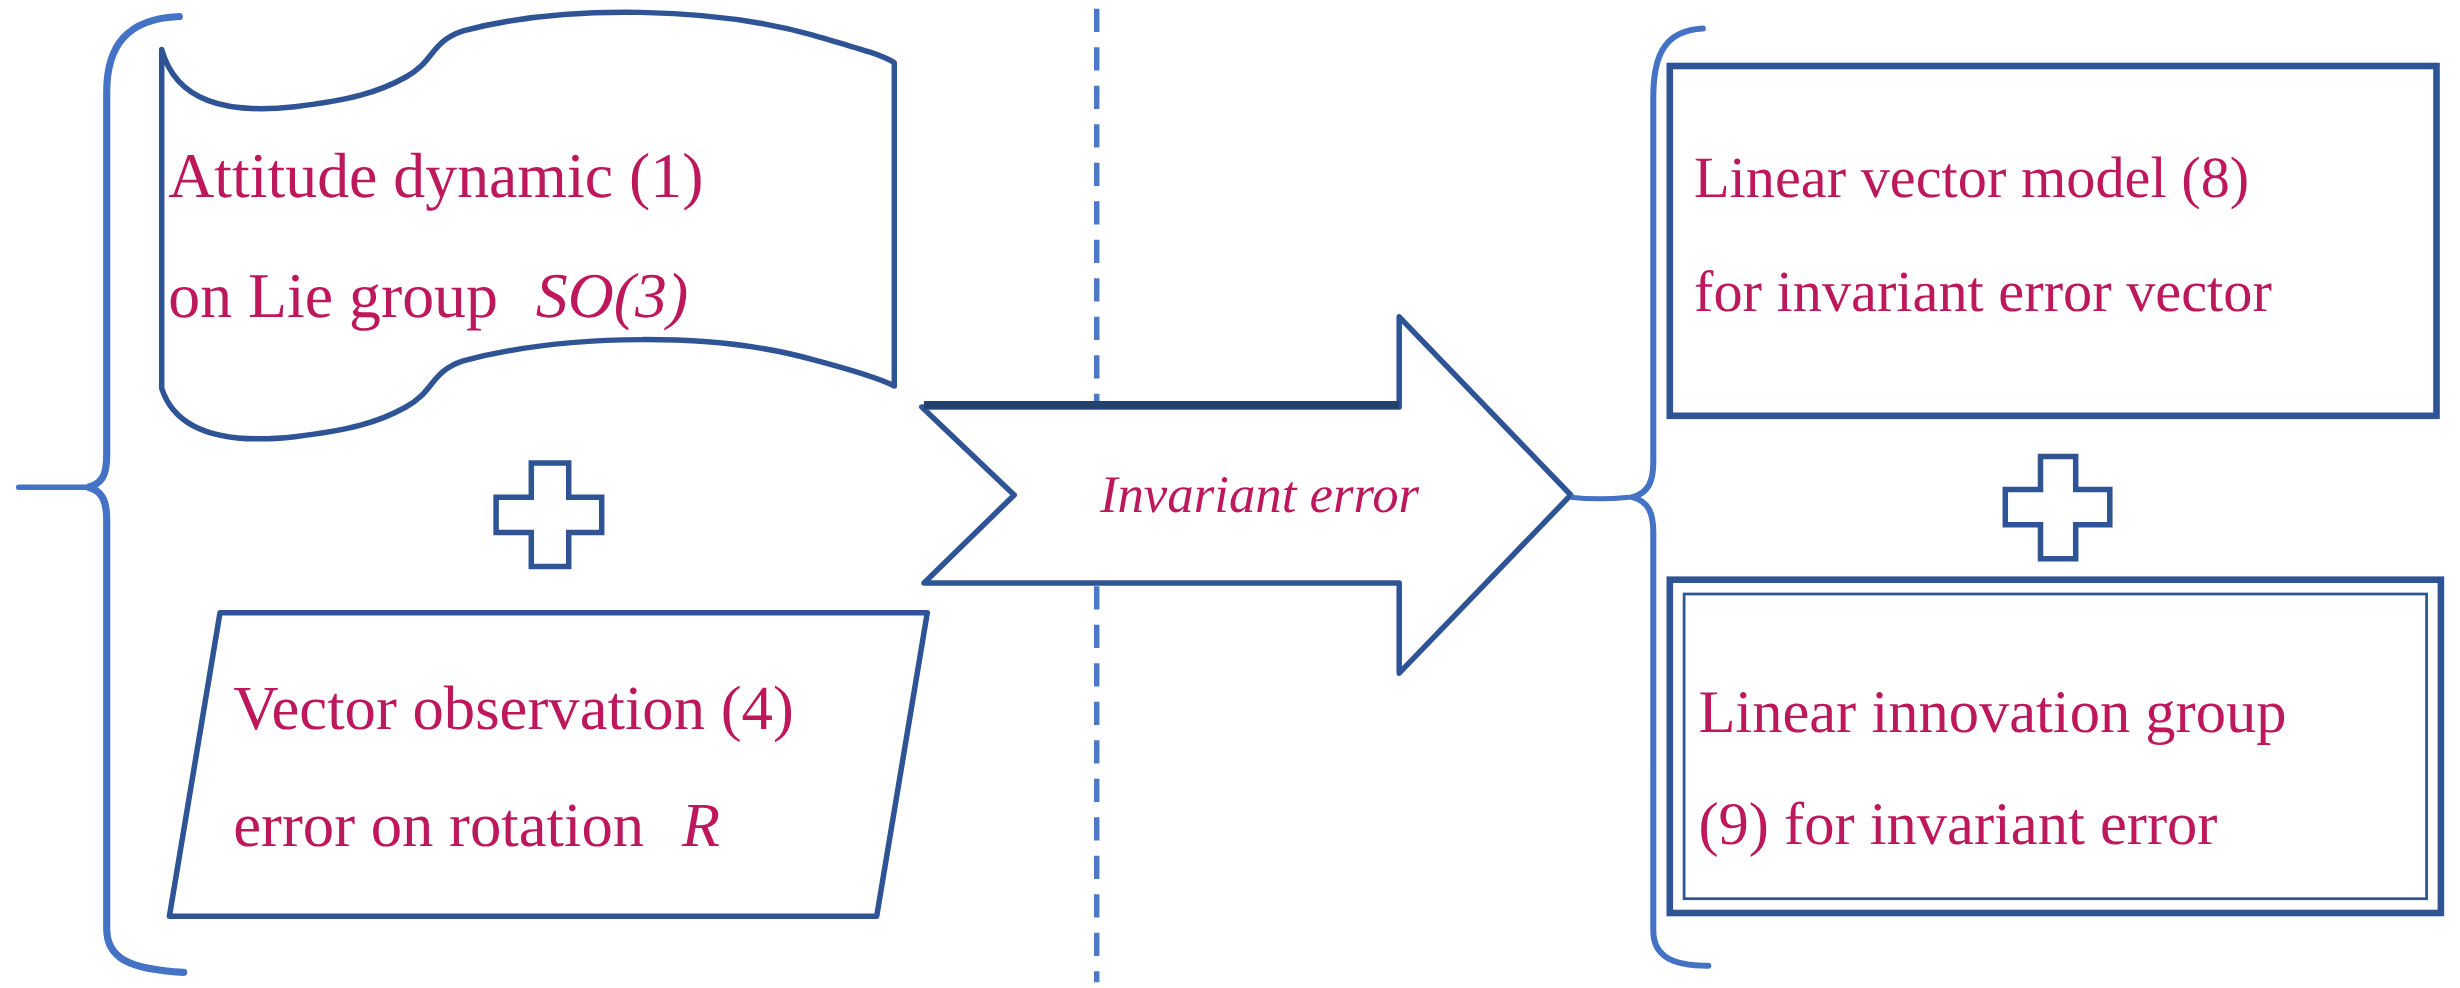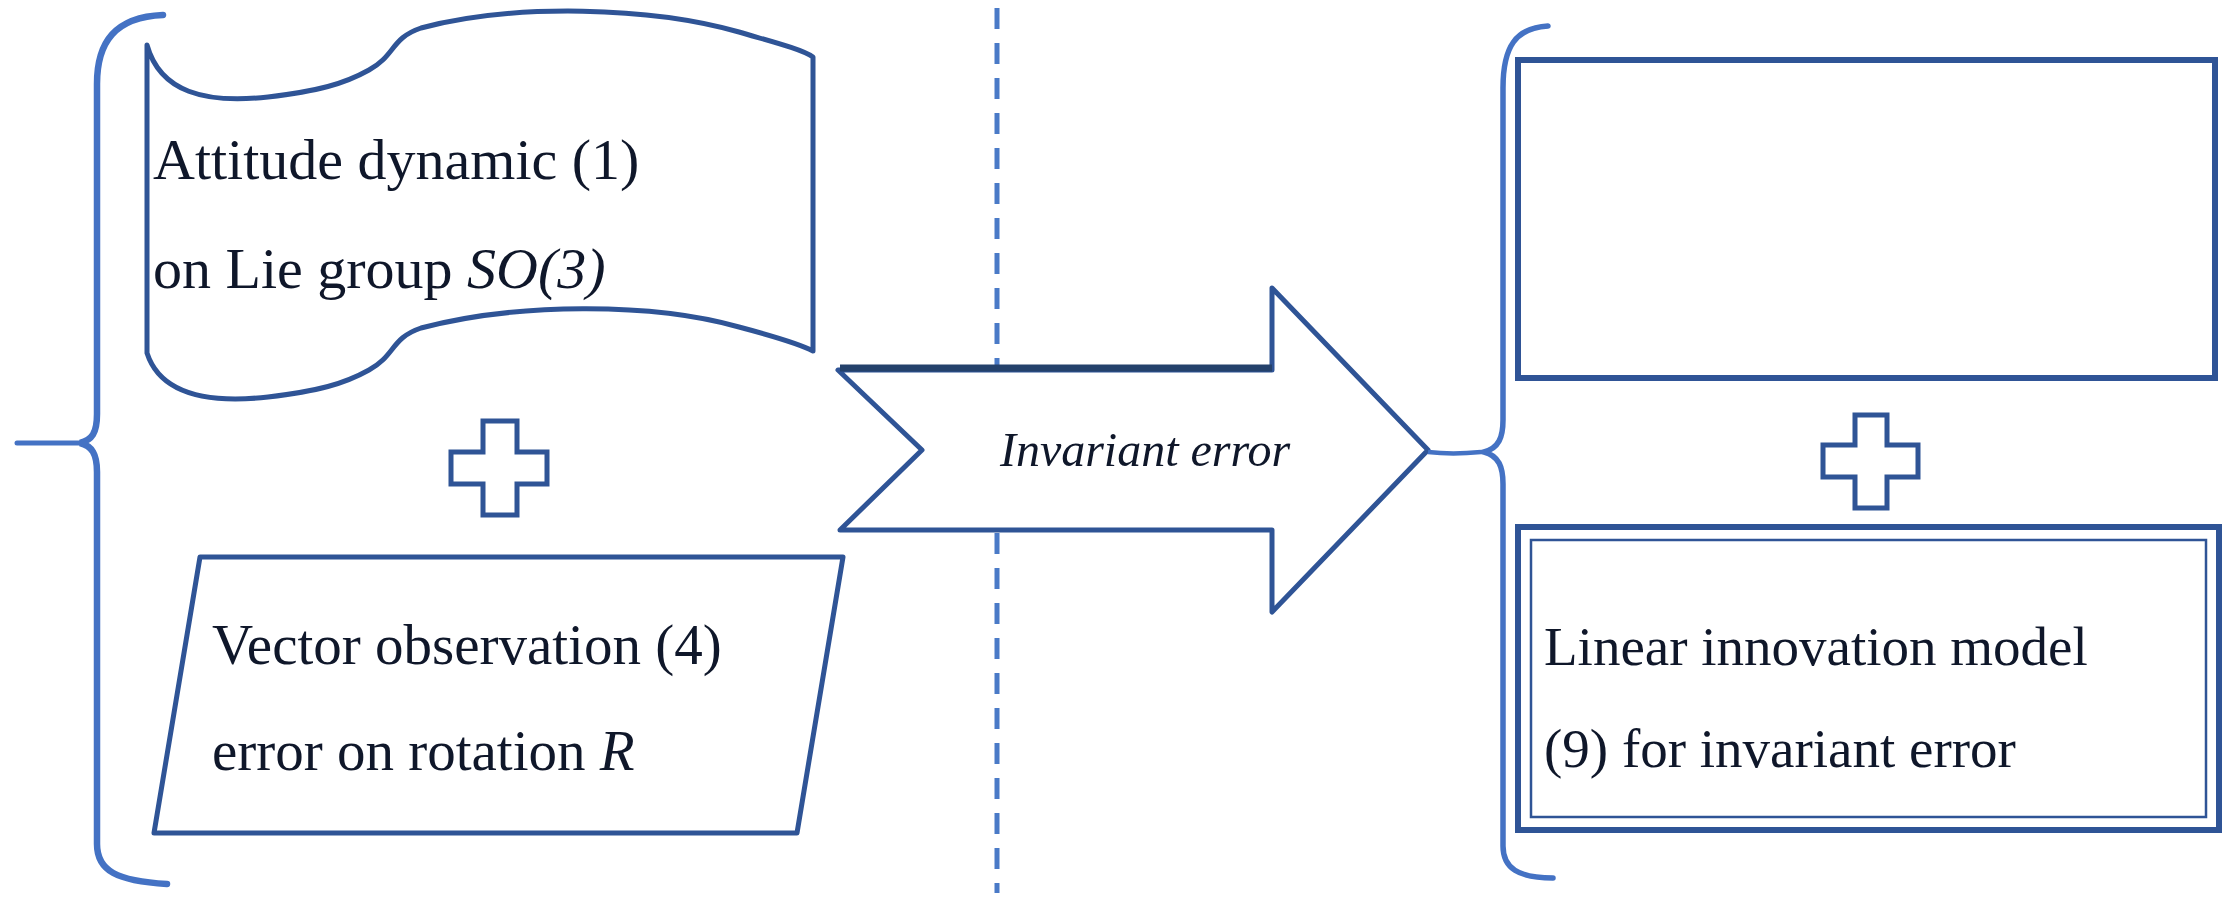--- a/index.html
+++ b/index.html
@@ -6,30 +6,30 @@
   .stage{
     position:relative;
     width:2236px;height:898px;
     background:#ffffff;
     font-family:"Liberation Serif","DejaVu Serif",serif;
     overflow:hidden;
   }
   .stage svg{position:absolute;left:0;top:0;}
   .t{
     position:absolute;
-    color:#0f172a;
+    color:#be185d;
     white-space:nowrap;
   }
   .wave-t  {left:153px; top:105px; font-size:58px; line-height:109px;}
   .para-t  {left:212px; top:592px; font-size:57px; line-height:106px;}
   .arrow-t {left:900px; top:404px; width:490px; text-align:center;
             font-size:48px; line-height:92px; font-style:italic;}
   .box1-t  {left:1540px; top:110px; font-size:53px; line-height:104px;}
   .box2-t  {left:1544px; top:596px; font-size:55px; line-height:102px;}
-  .it{font-style:italic;}
+  .it{font-style:italic;margin-left:20px;}
 </style>
 </head>
 <body>
 
 <div class="stage">
 
   <svg width="2236" height="898" viewBox="0 0 2236 898">
 
     <line x1="997" y1="8" x2="997" y2="893" fill="none" stroke-width="5" stroke-dasharray="21 14" stroke="#4a7ac7"></line>
 
@@ -73,19 +73,23 @@
     <div><span>on Lie group </span><span class="it">SO(3)</span></div>
   </div>
 
   <div class="t para-t">
     <div>Vector observation (4)</div>
     <div><span>error on rotation </span><span class="it">R</span></div>
   </div>
 
   <div class="t arrow-t">Invariant error</div>
 
+  <div class="t box1-t">
+    <div>Linear vector model (8)</div>
+    <div>for invariant error vector</div>
+  </div>
 
   <div class="t box2-t">
-    <div>Linear innovation model</div>
+    <div>Linear innovation group</div>
     <div>(9) for invariant error</div>
   </div>
 
 </div>
 
 </body></html>

